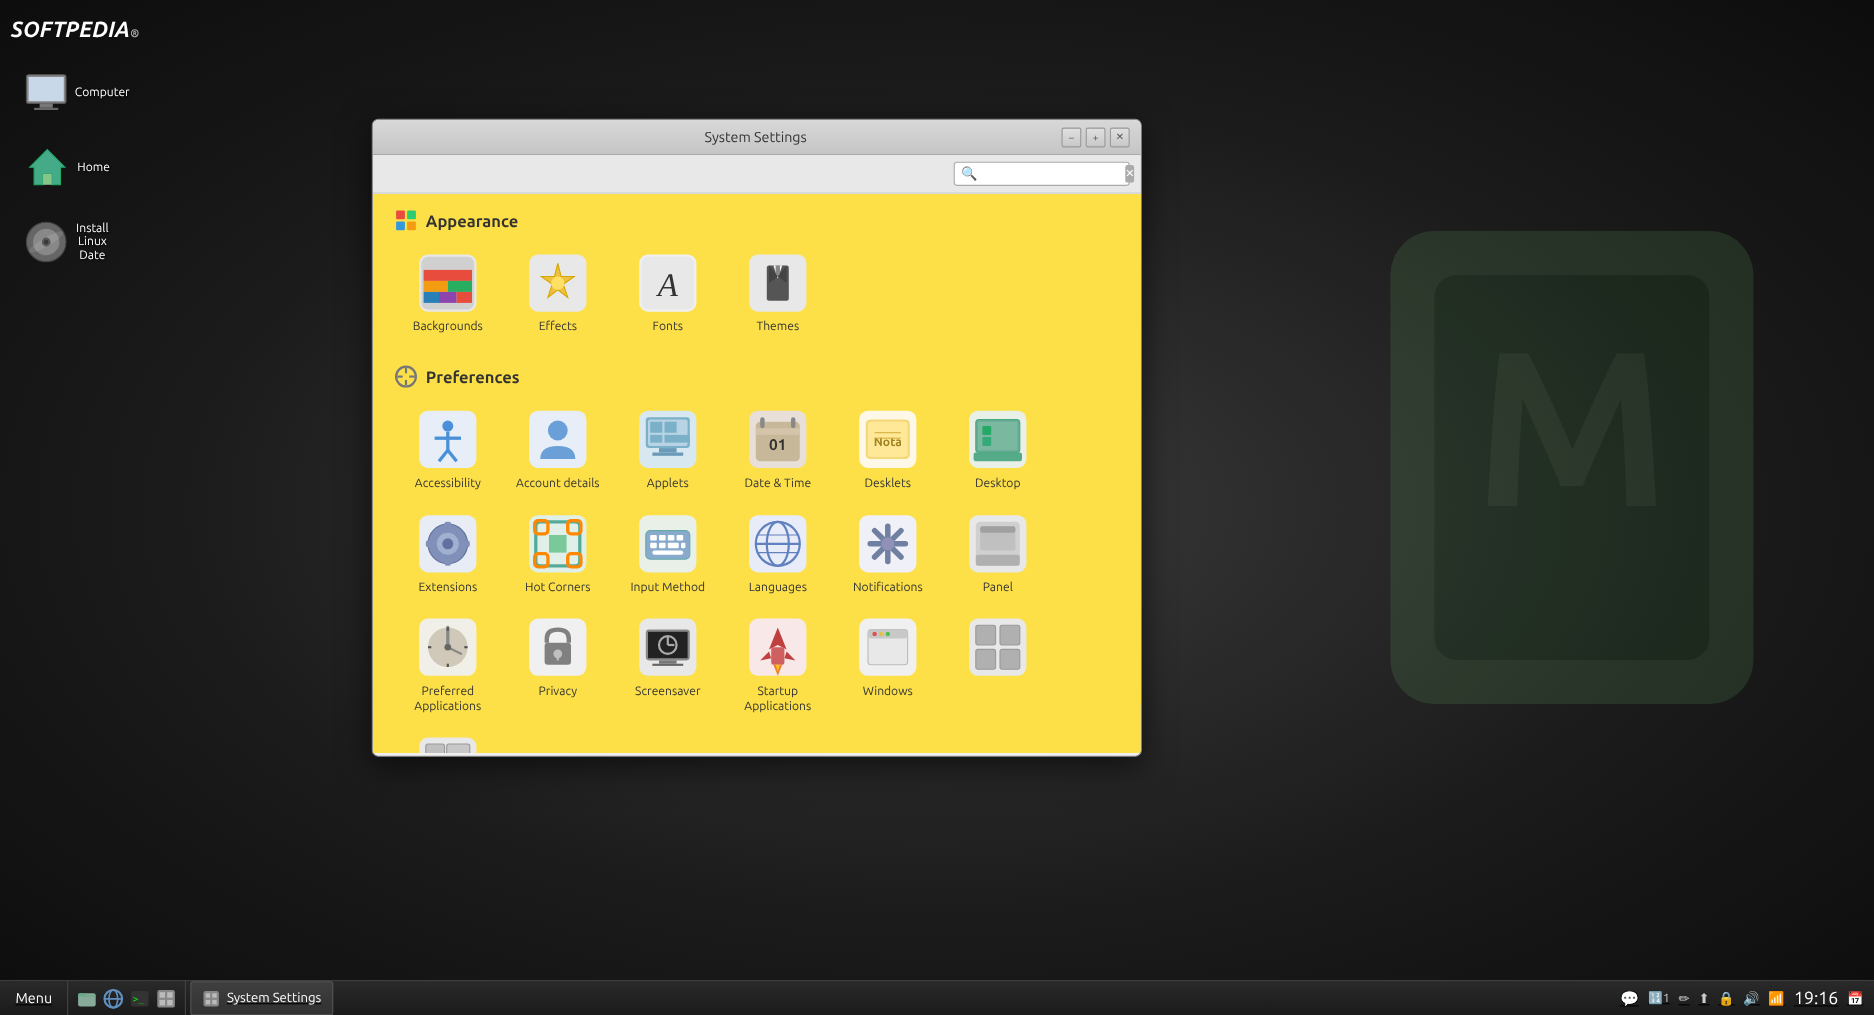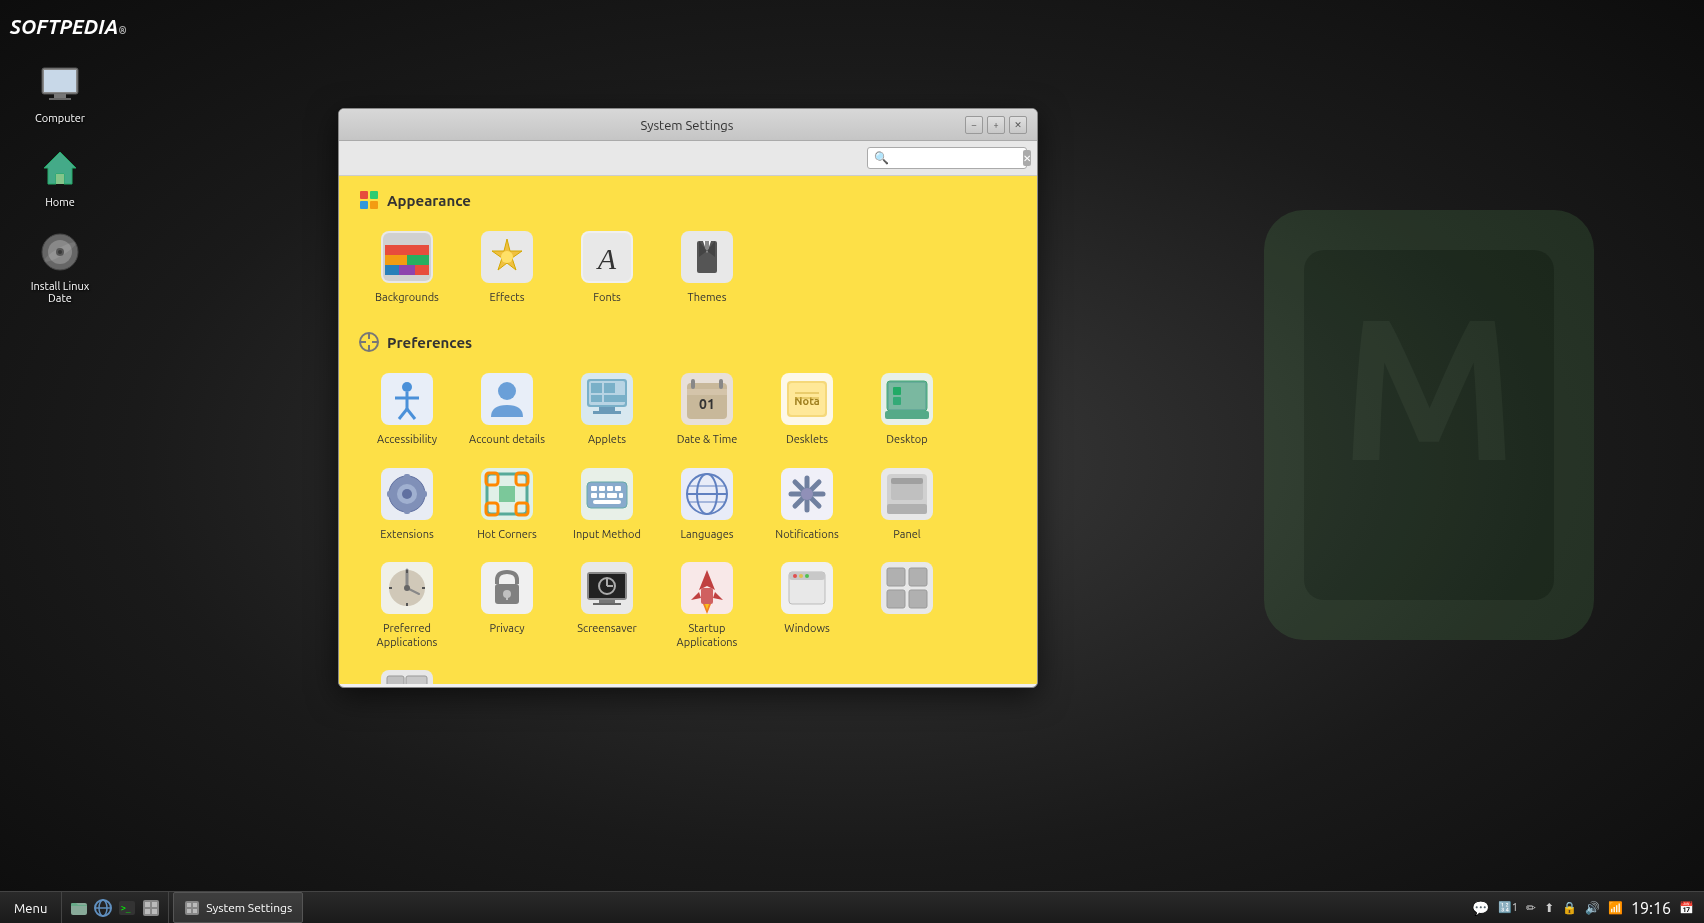--- a/index.html
+++ b/index.html
@@ -16,21 +16,21 @@
     .desktop-icons {
       position: absolute;
       top: 20px;
       left: 20px;
       display: flex;
       flex-direction: column;
       gap: 20px;
     }
     .desktop-icon {
       display: flex;
-      flex-direction: column;
+      flex-direction: row;
       align-items: center;
       gap: 4px;
       cursor: pointer;
       width: 80px;
     }
     .desktop-icon-img {
       width: 48px;
       height: 48px;
       display: flex;
       align-items: center;
@@ -193,20 +193,21 @@
     .taskbar {
       position: absolute;
       bottom: 0;
       left: 0;
       right: 0;
       height: 32px;
       background: linear-gradient(to bottom, #2a2a2a, #1a1a1a);
       display: flex;
       align-items: center;
       border-top: 1px solid #444;
+      text-decoration: underline;
     }
     .taskbar-menu {
       padding: 0 14px;
       height: 100%;
       display: flex;
       align-items: center;
       font-size: 13px;
       color: white;
       cursor: pointer;
       border-right: 1px solid #444;

